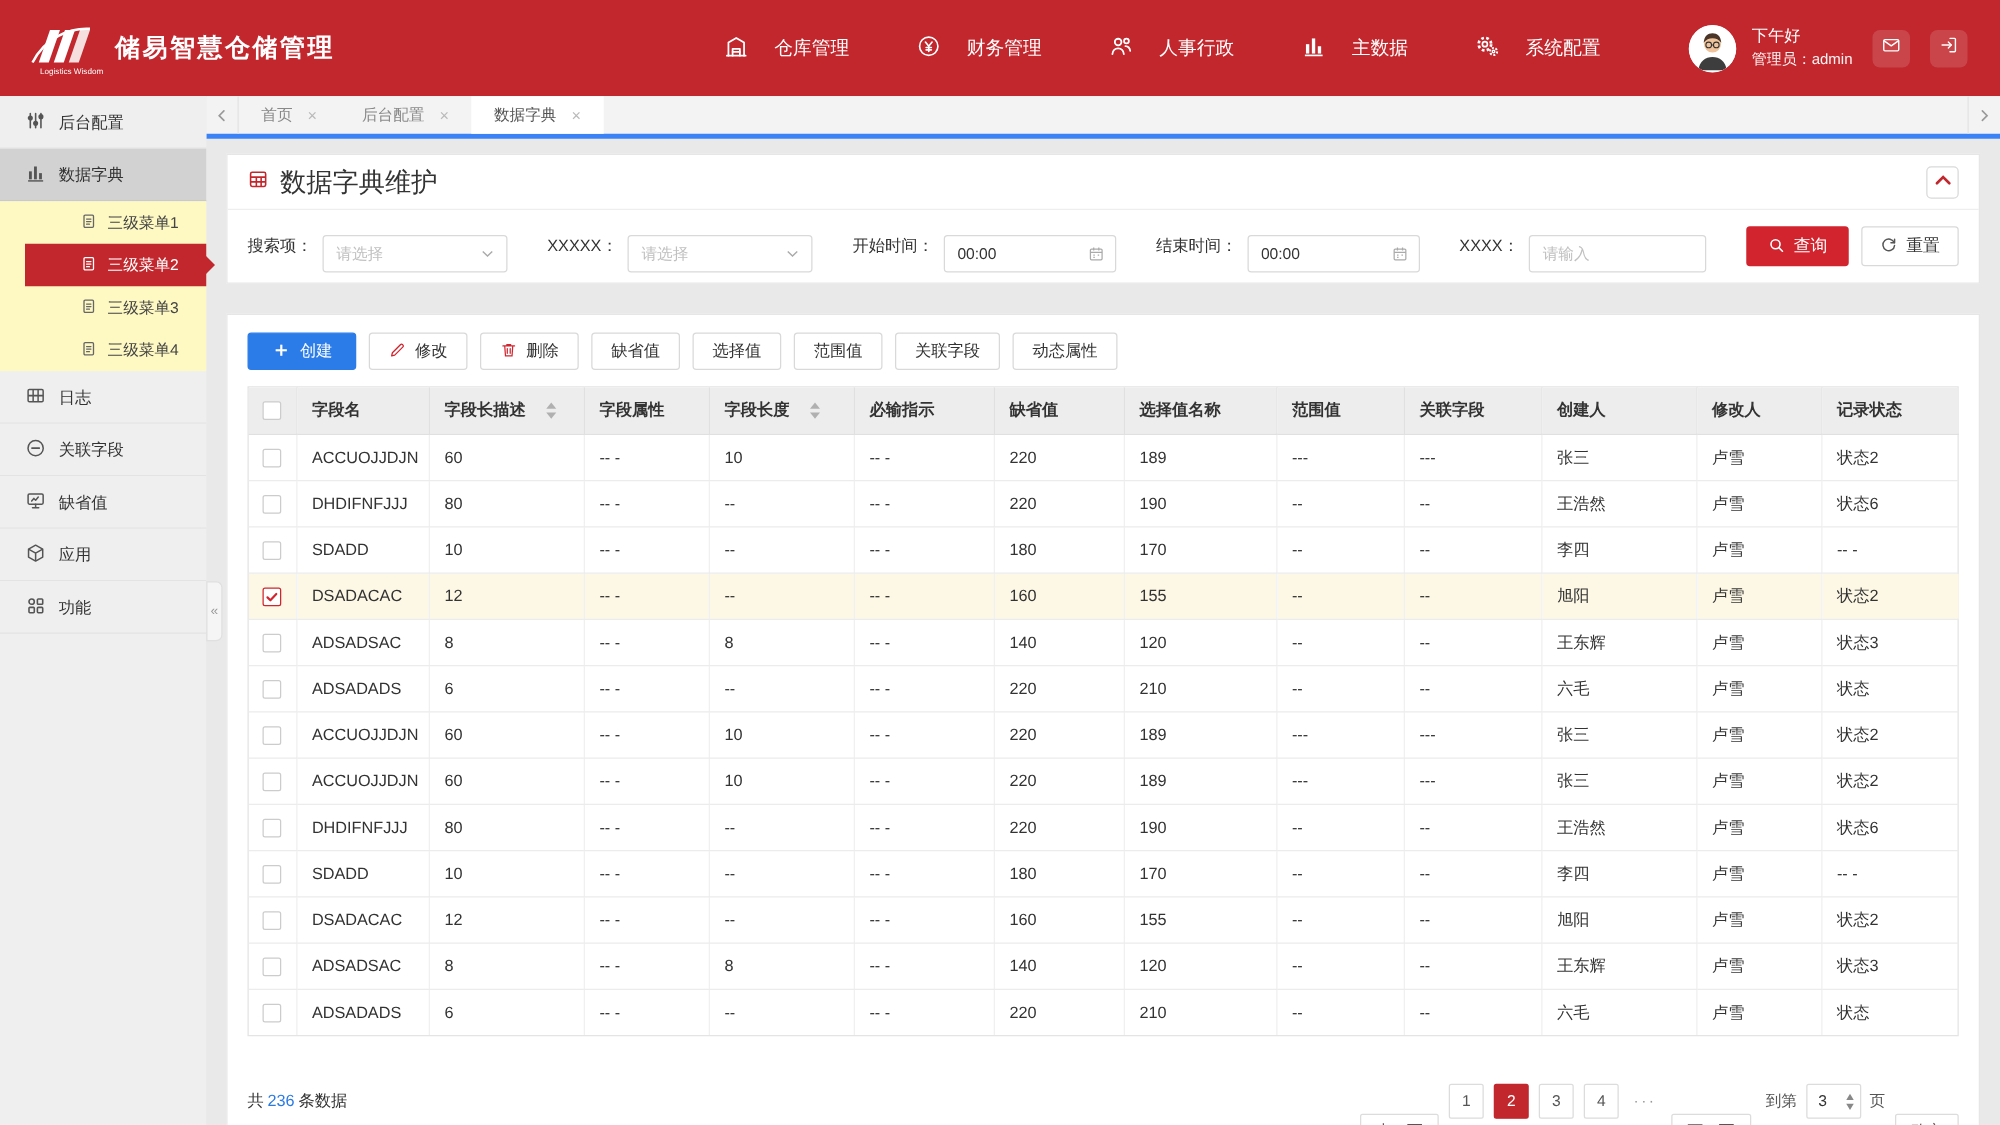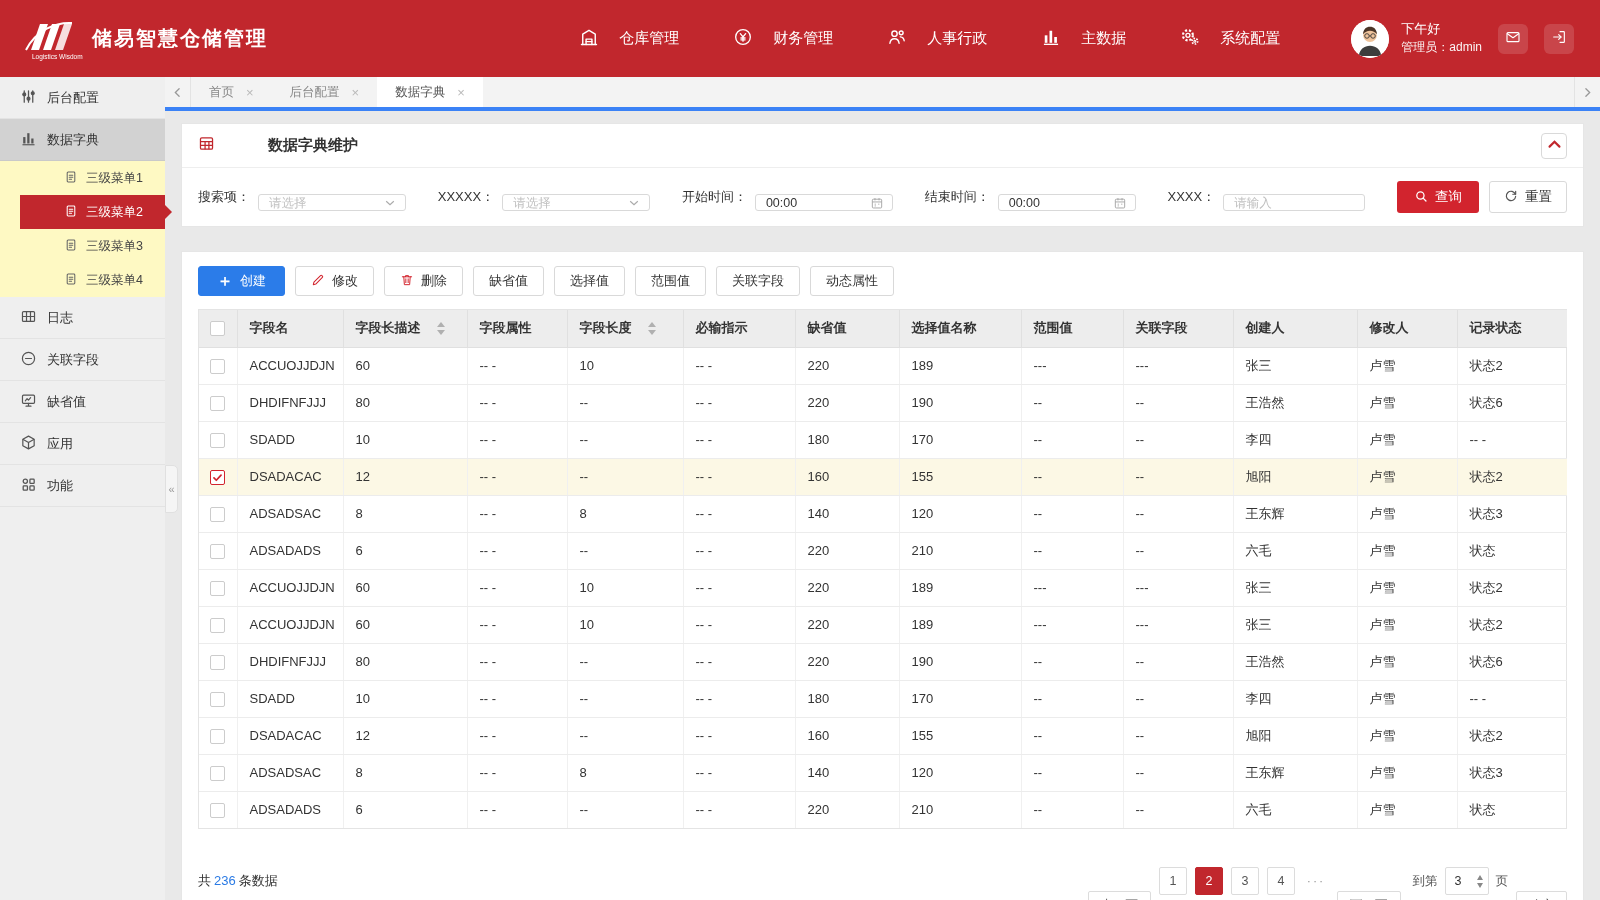--- a/index.html
+++ b/index.html
@@ -56,27 +56,27 @@
   .tab { display:flex; align-items:center; gap:12px; padding:0 18px; font-size:12.5px; color:#888; cursor:pointer; }
   .tab.active { background:#fff; color:#555; }
   .tab-close { color:#b9b9b9; font-size:13px; line-height:1; }
 
   .content { flex:1; padding:12px 16px 0; display:flex; flex-direction:column; gap:24px; min-height:0; }
   .panel { background:#fff; border:1px solid #e6e6e6; }
 
   
   .panel-head { height:44px; display:flex; align-items:center; gap:9px; padding:0 16px; border-bottom:1px solid #eee; }
   .panel-head .icon svg { width:17px; height:17px; color:#c1272d; }
-  .panel-title { font-size:15px; font-weight:bold; color:#333;margin-left:44px; }
+  .panel-title { font-size:21px; font-weight:normal; color:#333; }
   .collapse-btn { margin-left:auto; width:26px; height:26px; border:1px solid #d9d9d9; border-radius:4px;
     background:#fff; display:flex; align-items:center; justify-content:center; color:#c1272d; cursor:pointer; }
   .collapse-btn svg { width:12px; height:12px; }
   .filter-row { height:58px; display:flex; align-items:center; justify-content:space-between; padding:0 16px; }
   .f-group { display:flex; align-items:center; gap:8px; font-size:13px; color:#333; white-space:nowrap; }
-  .f-box { position:relative; height:17px; border:1px solid #d9d9d9; border-radius:3px; background:#fff;
+  .f-box { position:relative; height:30px; border:1px solid #d9d9d9; border-radius:3px; background:#fff;
     display:flex; align-items:center;margin-top:11px; }
   .f-box input { border:none; outline:none; width:100%; height:100%; padding:0 26px 0 10px;
     font-size:12.5px; color:#333; font-family:inherit; background:transparent; }
   .f-box input::placeholder { color:#c0c0c0; }
   .f-box .suffix { position:absolute; right:8px; color:#aaa; display:flex; }
   .f-box .suffix svg { width:14px; height:14px; }
   .w-select { width:148px; }
   .w-time { width:138px; }
   .w-text { width:142px; }
   .btn-query { height:32px; background:#d2242e; color:#fff; border:none; border-radius:3px; padding:0 17px;

